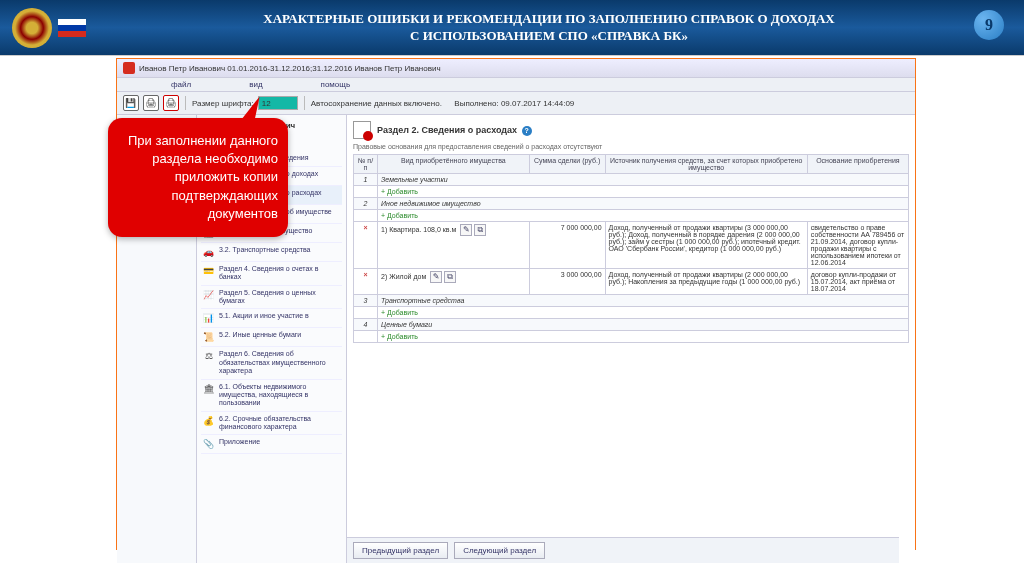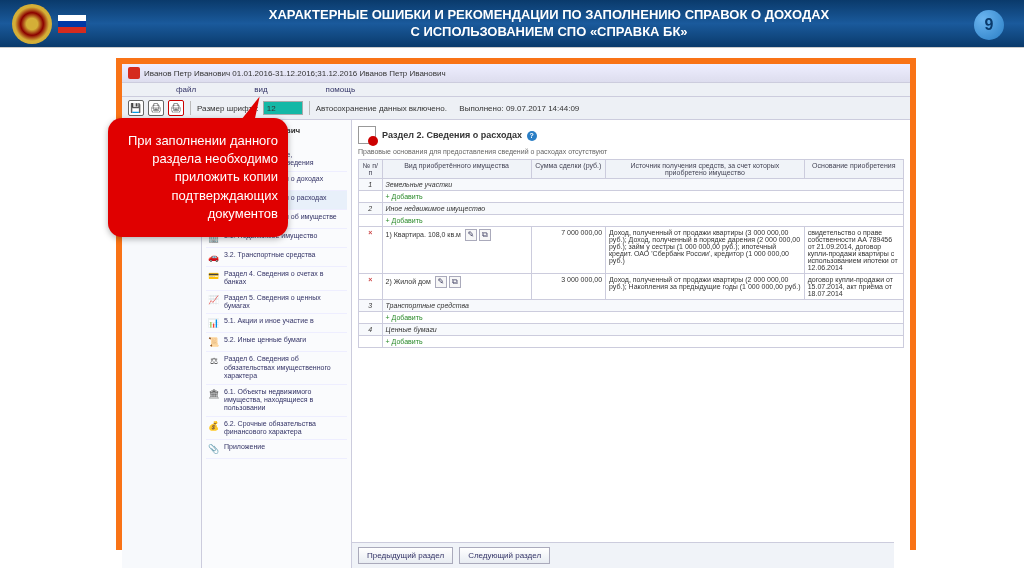--- a/index.html
+++ b/index.html
@@ -1,25 +1,26 @@
 <!DOCTYPE html>
 <html><head>
 <meta charset="utf-8">
 <style>
 * { margin: 0; padding: 0; box-sizing: border-box; }
 body { font-family: Arial, sans-serif; background: #fff; width: 1024px; height: 574px; overflow: hidden; position: relative; }
 
 .slide-header {
   background: linear-gradient(to bottom, #0a3a6b 0%, #1a5a9c 50%, #0a3a6b 100%);
-  height: 48px;
+  height: 56px;
   display: flex;
   align-items: center;
   padding: 16px 12px;
   position: relative;
   border-bottom: 1px solid #ccc;
+  font-family: Liberation Serif, serif;
 }
 .logo-emblem {
   width: 40px; height: 40px;
   background: radial-gradient(circle, #d4af37 20%, #8b0000 40%, #d4af37 60%);
   border-radius: 50%;
 }
 .ru-flag { width: 28px; height: 18px; margin-left: 6px; display: flex; flex-direction: column; }
 .ru-flag > div { flex: 1; }
 .flag-w { background: #fff; }
 .flag-b { background: #0039a6; }
@@ -43,21 +44,21 @@
   color: #0a3a6b;
   font-size: 16px;
   font-weight: bold;
   display: flex; align-items: center; justify-content: center;
 }
 
 .app-window {
   position: absolute;
   top: 58px; left: 116px;
   width: 800px; height: 492px;
-  border: 6px solid #f97316;
+  border: 1px solid #f97316;
   background: #f0f0f0;
   font-size: 8px;
   color: #333;
 }
 .title-bar {
   background: linear-gradient(#eef, #dde);
   padding: 3px 6px;
   border-bottom: 1px solid #ccd;
   display: flex; align-items: center; gap: 4px;
 }

